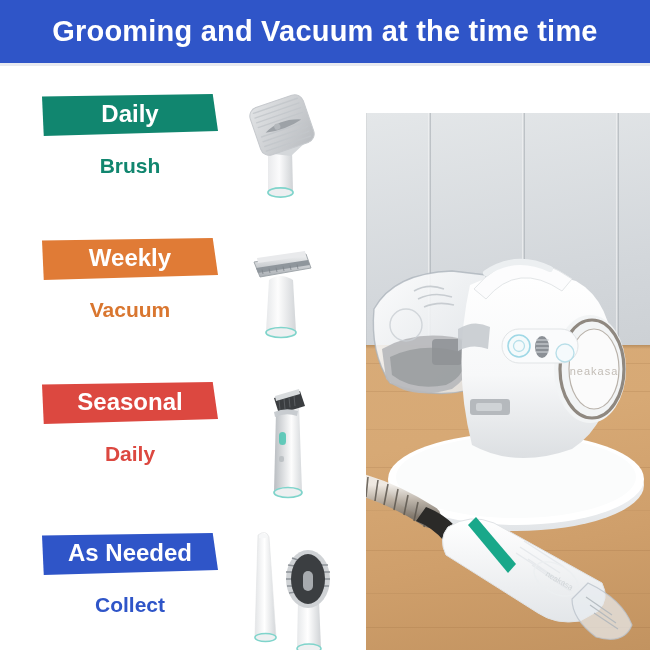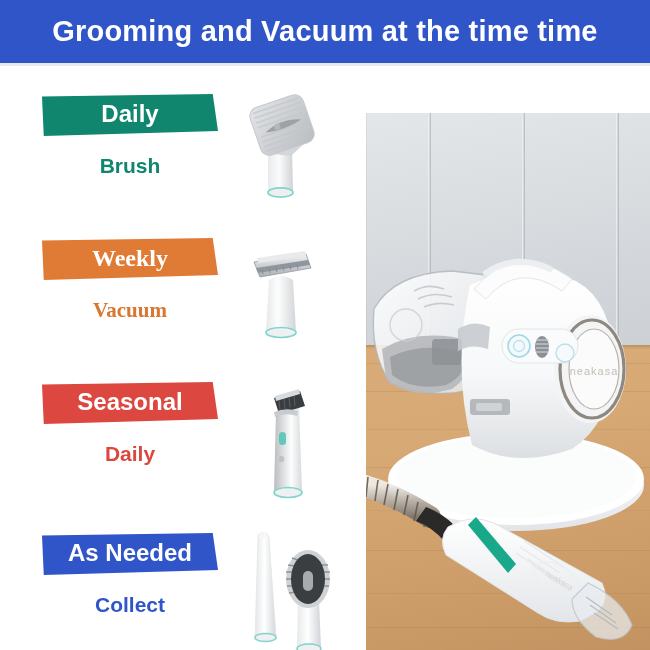--- a/index.html
+++ b/index.html
@@ -22,21 +22,21 @@
   }
   .header-rule{
     position:absolute;left:0;top:63px;width:650px;height:3px;background:#e8eaf0;
   }
 
   
   .left-col{position:absolute;left:0;top:66px;width:366px;height:584px;background:#fff;}
 
   .step-row{position:absolute;left:0;width:366px;height:146px;}
   .step-row[data-step="0"]{top:28px;}
-  .step-row[data-step="1"]{top:172px;font-family:Liberation Serif, serif;}
+  .step-row[data-step="1"]{top:172px;}
   .step-row[data-step="2"]{top:316px;}
   .step-row[data-step="3"]{top:455px;}
 
   .label-block{position:absolute;left:42px;top:0;width:182px;}
 
   .tag{
     position:relative;width:176px;height:42px;
     display:flex;align-items:center;justify-content:center;
     clip-path:polygon(0% 6%, 97% 0%, 100% 88%, 1% 100%);
   }

